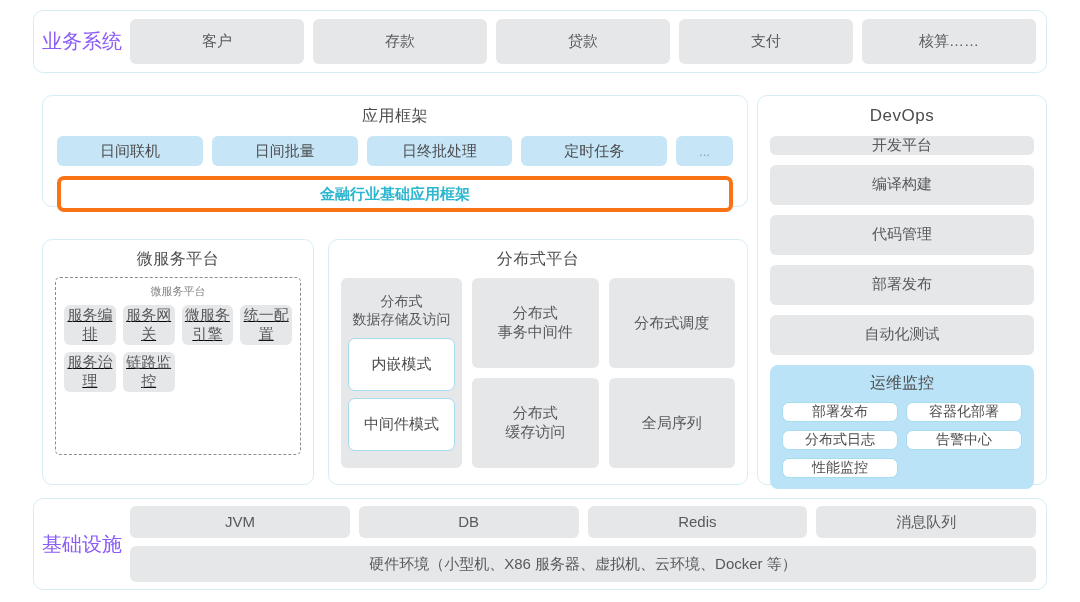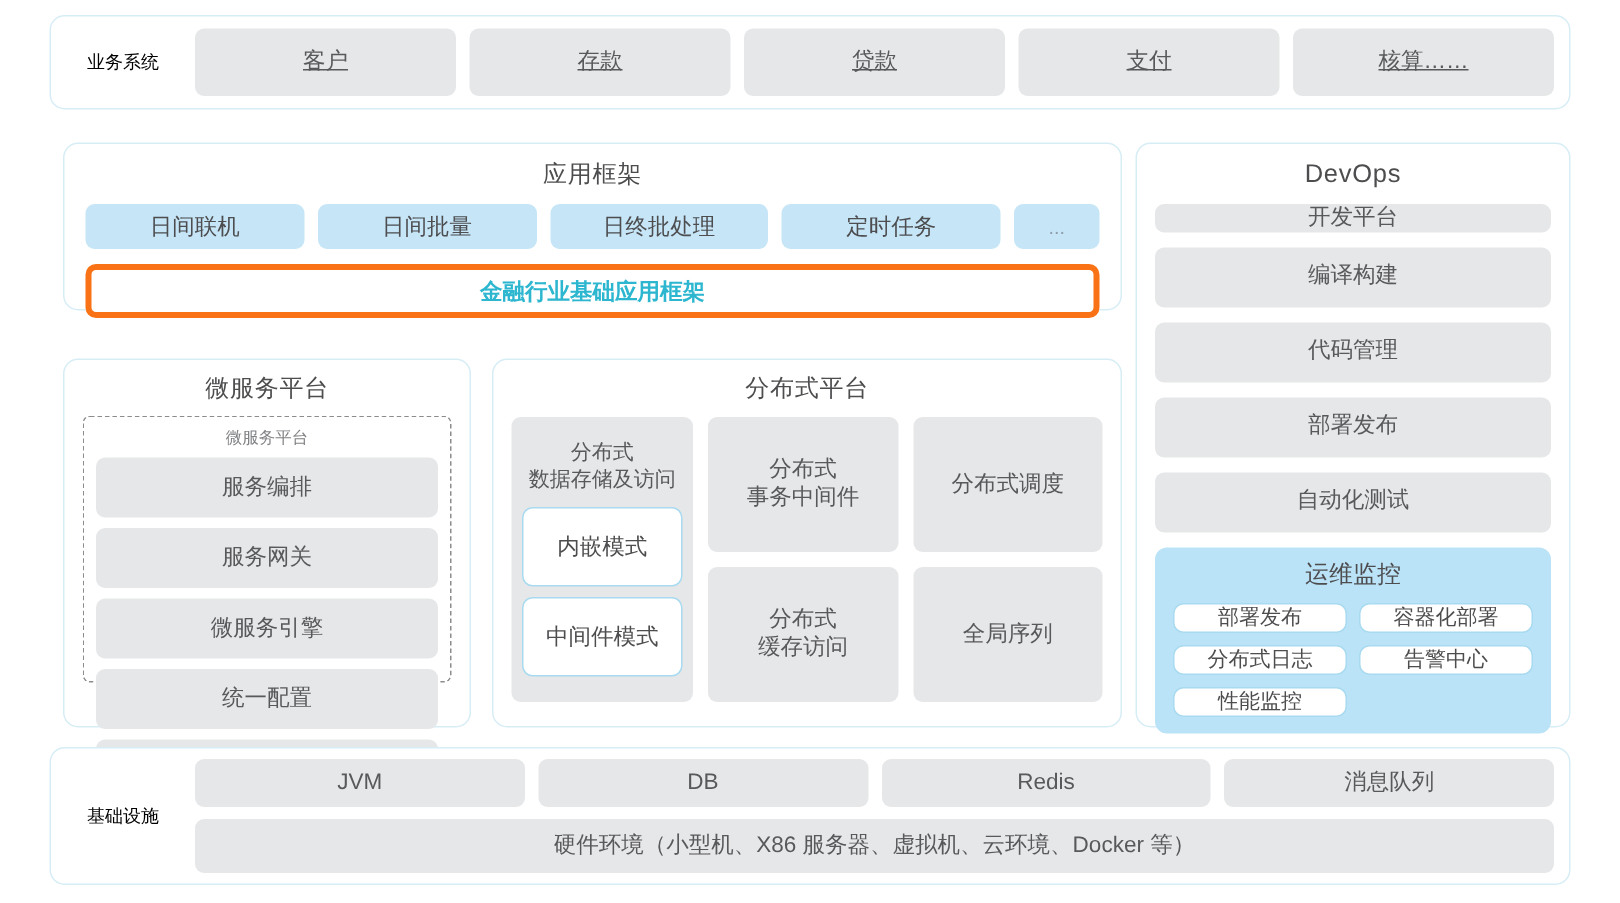--- a/index.html
+++ b/index.html
@@ -43,33 +43,33 @@
     color:#4d4d4f;
     font-size:15px;
   }
   .panel-title {
     text-align:center;
     color:#4d4d4f;
     font-size:16px;
     letter-spacing:.5px;
   }
   .side-label {
-    color:#000000;
-    font-size:12px;
+    color:#8b5cf6;
+    font-size:20px;
     white-space:nowrap;
   }
 
   
   #business-row {
     position:absolute; left:33px; top:10px; width:1014px; height:63px;
     display:flex; align-items:center;
   }
   #business-row .side-label { width:96px; text-align:center; flex:none; }
   #business-row .cells { display:flex; gap:9px; flex:1; padding-right:10px; }
-  #business-row .gray-box { height:45px; flex:1;text-decoration:underline; }
+  #business-row .gray-box { height:45px; flex:1; }
 
   
   #app-frame-panel {
     position:absolute; left:42px; top:95px; width:706px; height:112px;
     padding:10px 14px 12px;
   }
   #app-frame-panel .panel-title { margin-bottom:9px; }
   #app-frame-panel .chips { display:flex; gap:9px; margin-bottom:10px; }
   #app-frame-panel .chips .blue-box { height:30px; }
   #app-frame-panel .chips .blue-box.wide { flex:1; }
@@ -88,21 +88,21 @@
     padding:9px 12px 12px;
   }
   #micro-panel .panel-title { margin-bottom:7px; }
   .dashed-box {
     border:1px dashed #8a8c8e;
     border-radius:5px;
     height:178px;
     padding:6px 8px 8px;
   }
   .dashed-title { text-align:center; font-size:11px; color:#808285; margin-bottom:6px; }
-  .micro-grid { display:grid; grid-template-columns:1fr; gap:7px; }
+  .micro-grid { display:grid; grid-template-columns:1fr 1fr 1fr 1fr; gap:7px;text-decoration:underline; }
   .micro-grid .gray-box { height:40px; }
 
   #dist-panel {
     position:absolute; left:328px; top:239px; width:420px; height:246px;
     padding:9px 12px 12px;
   }
   #dist-panel .panel-title { margin-bottom:8px; }
   .dist-body { display:flex; gap:10px; height:190px; }
   .dist-col-left { width:121px; flex:none; }
   .dist-storage {

